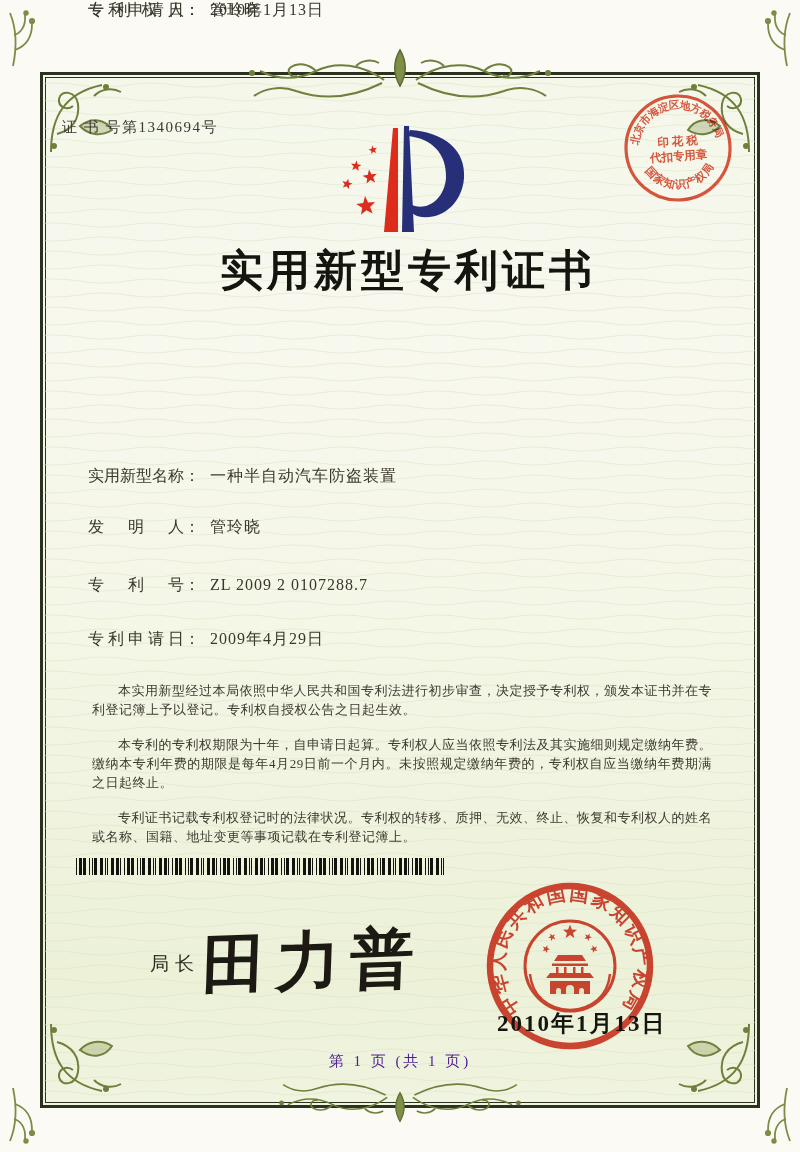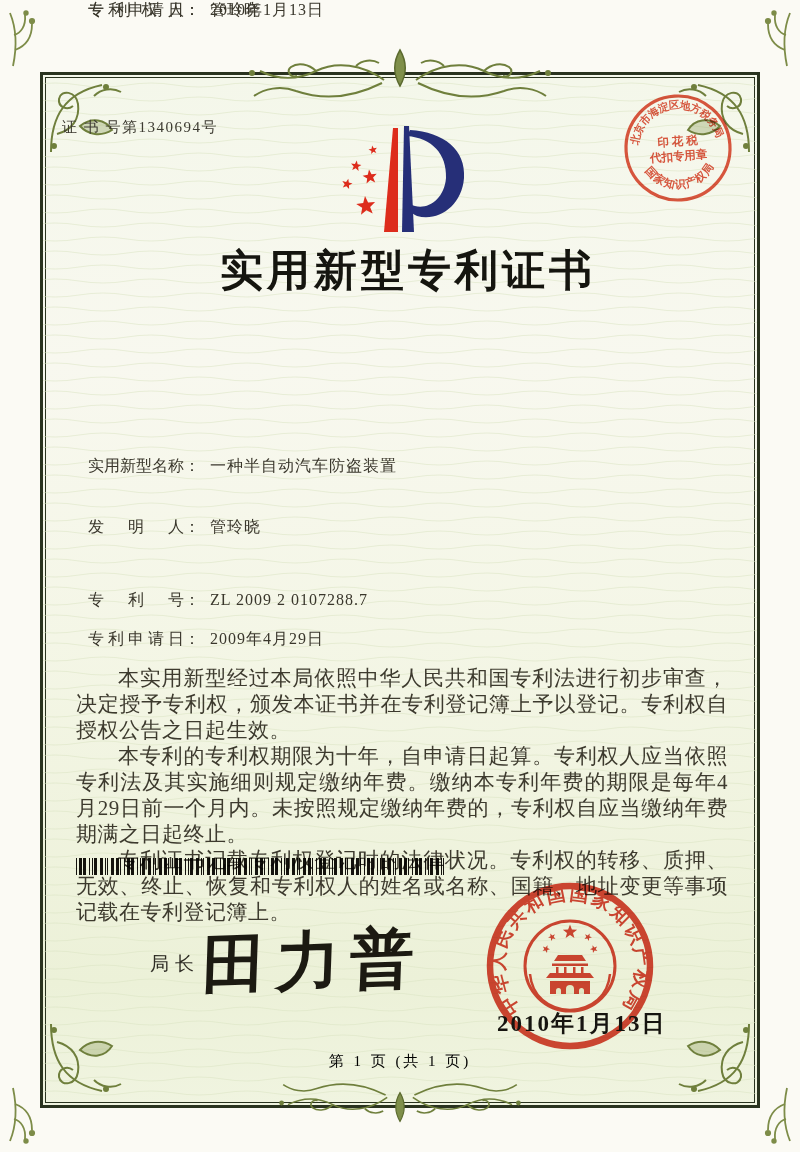--- a/index.html
+++ b/index.html
@@ -20,42 +20,42 @@
   .logo{left:320px;top:120px;width:180px;height:120px;}
   .title{left:0;top:234px;width:800px;text-align:center;font-size:43px;font-weight:700;
          letter-spacing:4px;color:#15150f;margin:8px;}
 
   .frow{position:absolute;left:88px;z-index:5;font-size:16px;color:#3a372c;white-space:nowrap;}
   .frow .lab{display:inline-block;width:96px;text-align:justify;text-align-last:justify;}
   .frow .col{display:inline-block;margin:0 2px 0 0;}
   .frow .val{display:inline-block;margin-left:8px;letter-spacing:1px;}
   .frow:nth-of-type(1){top:344px;}
   .frow:nth-of-type(2){top:402px;}
-  .frow:nth-of-type(3){top:456px;}
+  .frow:nth-of-type(3){top:466px;}
   .frow:nth-of-type(4){top:517px;font-family:Liberation Serif, serif;}
-  .frow:nth-of-type(5){top:590px;}
+  .frow:nth-of-type(5){top:575px;}
   .frow:nth-of-type(6){top:629px;}
 
   .paras{left:76px;top:665px;width:652px;color:#3d3a2e;}
-  .paras p{margin:0;font-size:21px;line-height:26px;text-indent:2em;letter-spacing:.5px;
+  .paras p{margin:16px;font-size:13px;line-height:19px;text-indent:2em;letter-spacing:.5px;
            text-align:justify;}
 
   .barcode{left:76px;top:858px;width:370px;height:17px;mix-blend-mode:multiply;}
 
   .sig-label{left:138px;top:951px;font-size:19px;letter-spacing:6px;color:#2e2c24;margin-left:12px;}
   .sig-name{left:202px;top:918px;font-size:64px;font-weight:700;color:#1c1a12;
             letter-spacing:10px;transform:rotate(-2deg) skewX(-4deg);font-family:"DejaVu Serif",serif;}
 
   .seal{mix-blend-mode:multiply;opacity:.92;}
   .seal-top{left:622px;top:92px;width:112px;height:112px;transform:rotate(-4deg);}
   .seal-bottom{left:486px;top:882px;width:168px;height:168px;}
 
   .date-stamp{left:497px;top:1008px;font-size:23px;font-weight:700;letter-spacing:2px;color:#16140f;}
   .page-footer{left:0;top:1052px;width:800px;text-align:center;font-size:15px;
-               letter-spacing:3px;color:#000000;}
+               letter-spacing:3px;color:#4c1d95;}
 
   svg text{font-family:"Liberation Serif","DejaVu Serif",serif;}
 </style>
 </head>
 <body>
 
 <div class="page">
 
   <svg width="0" height="0" style="position:absolute">
     <defs>

